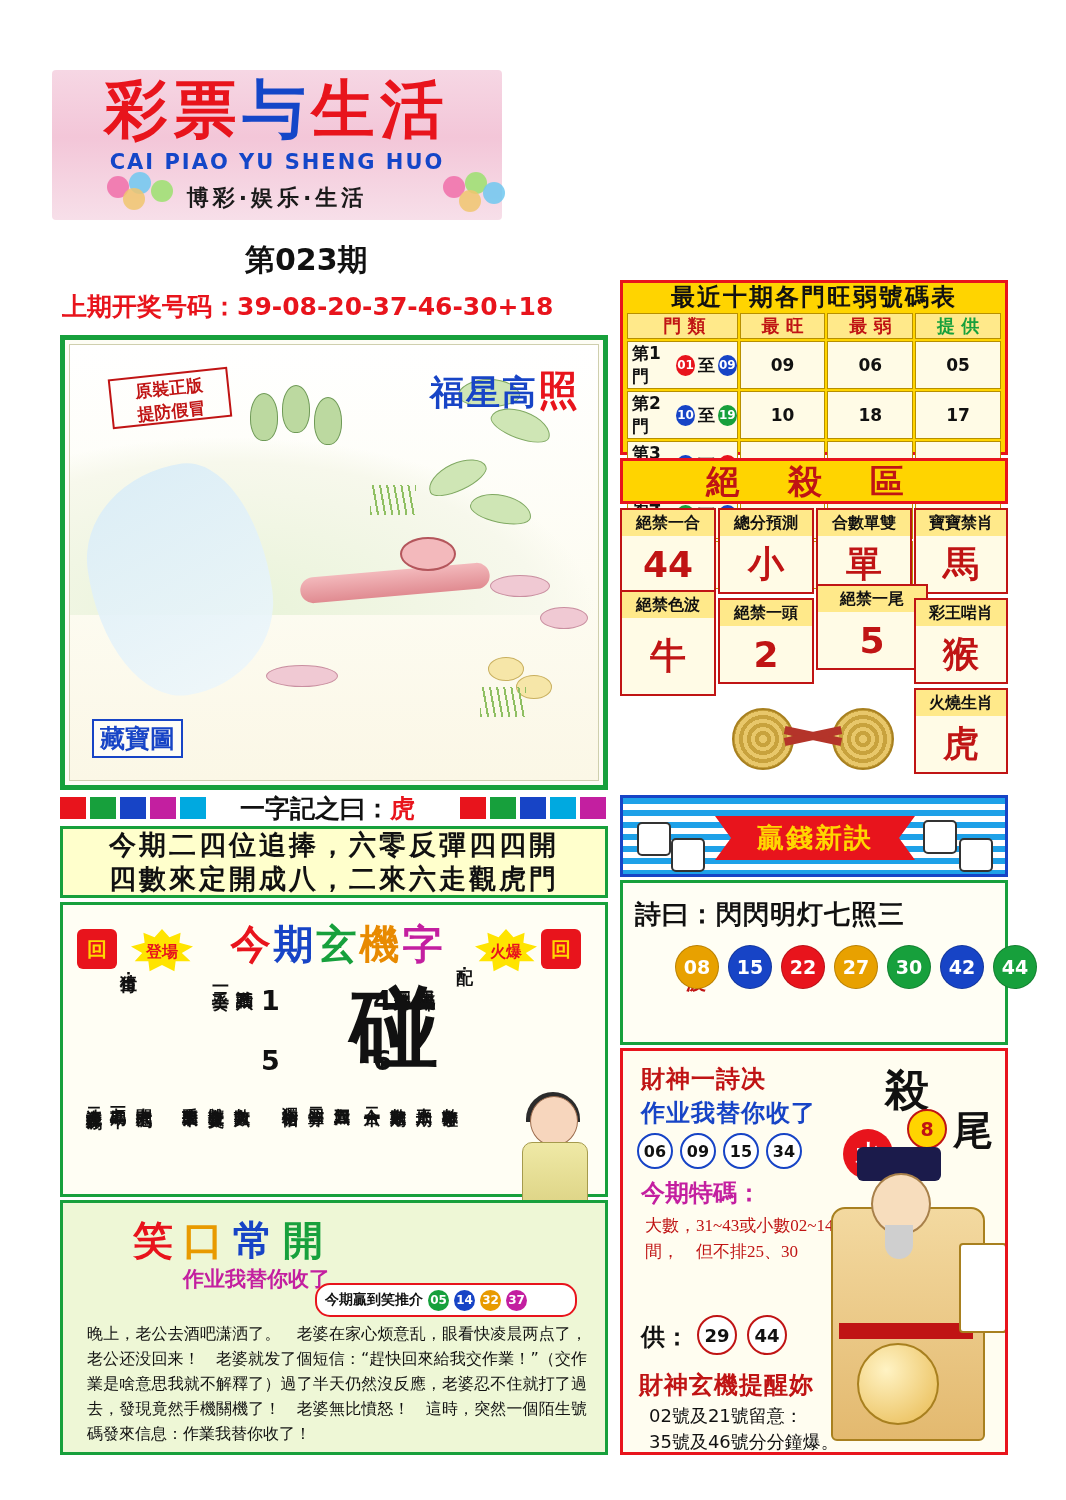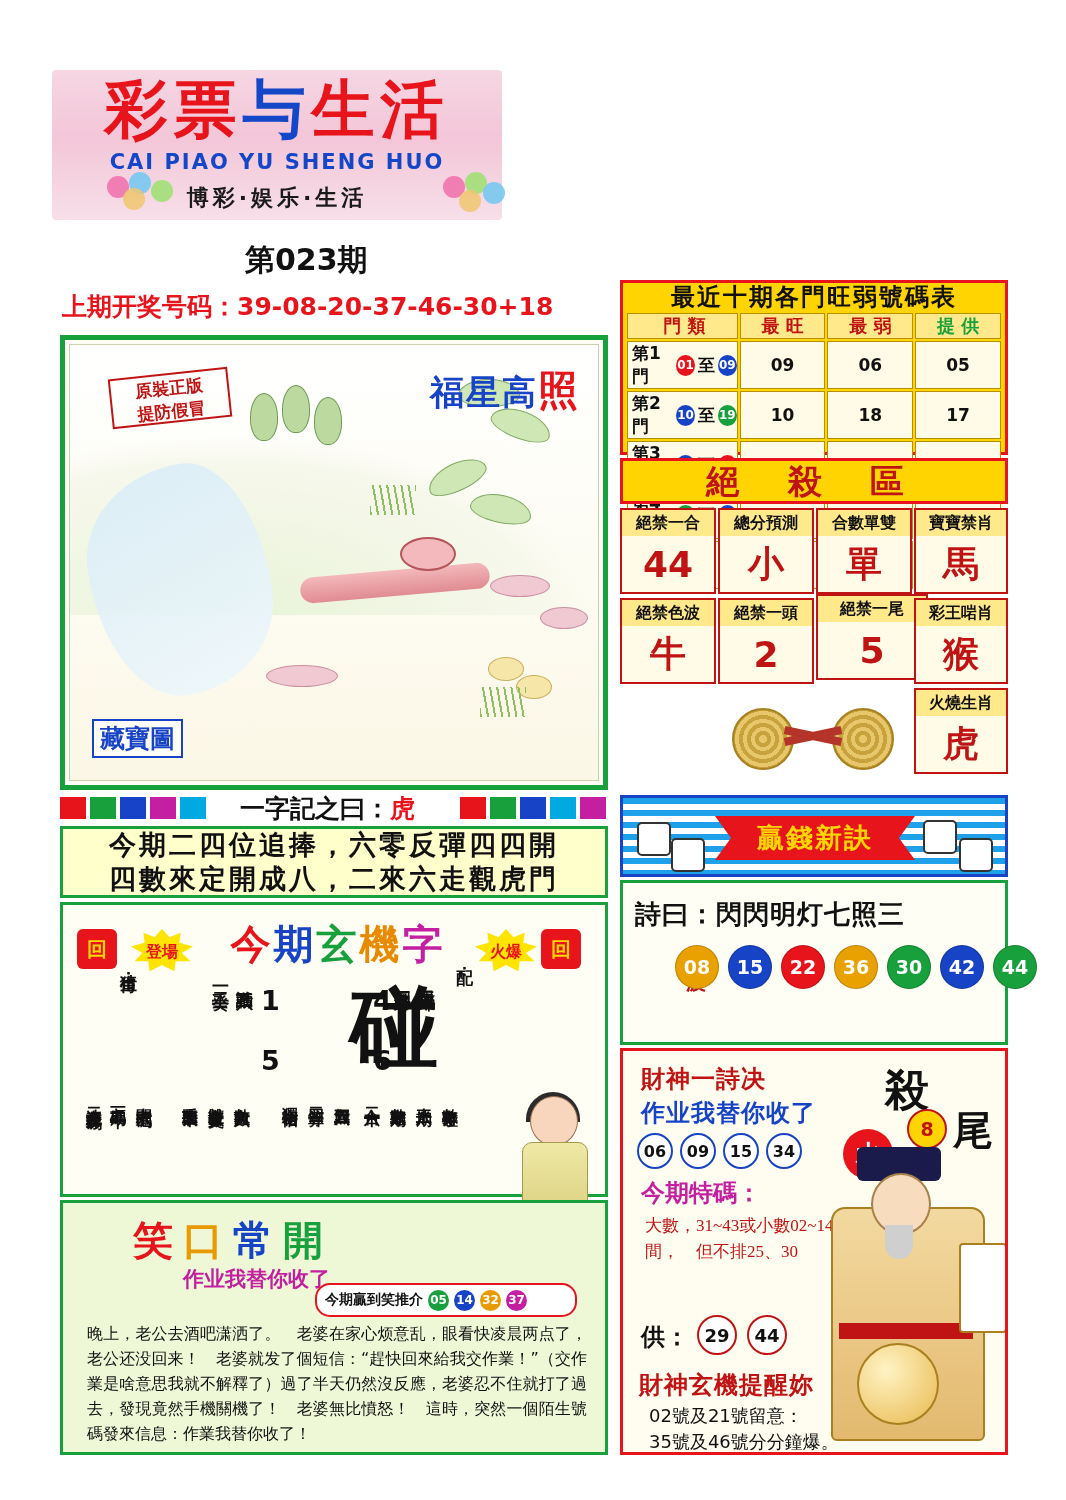--- a/index.html
+++ b/index.html
@@ -413,29 +413,29 @@
       </div>
       <div class="cell" style="left:196px;top:0px;width:96px;height:86px">
         <div class="ch">合數單雙</div>
         <div class="cv">單</div>
       </div>
       <div class="cell" style="left:294px;top:0px;width:94px;height:86px">
         <div class="ch">寶寶禁肖</div>
         <div class="cv">馬</div>
       </div>
 
-      <div class="cell" style="left:0px;top:90px;width:96px;height:86px">
+      <div class="cell" style="left:0px;top:82px;width:96px;height:106px">
         <div class="ch">絕禁色波</div>
         <div class="cv">牛</div>
       </div>
       <div class="cell" style="left:98px;top:90px;width:96px;height:86px">
         <div class="ch">絕禁一頭</div>
         <div class="cv">2</div>
       </div>
-      <div class="cell" style="left:196px;top:86px;width:112px;height:86px">
+      <div class="cell" style="left:196px;top:76px;width:112px;height:86px">
         <div class="ch">絕禁一尾</div>
         <div class="cv">5</div>
       </div>
       <div class="cell" style="left:294px;top:90px;width:94px;height:86px">
         <div class="ch">彩王啱肖</div>
         <div class="cv">猴</div>
       </div>
 
       <div class="cell" style="left:294px;top:180px;width:94px;height:86px">
         <div class="ch">火燒生肖</div>
@@ -460,21 +460,21 @@
     <div class="win-banner">贏錢新訣</div>
   </div>
 
   <div class="shiyue">
     <div class="sy-line">詩曰：閃閃明灯七照三</div>
     <div class="sy-left">捧波</div>
     <div class="balls">
       <span class="ball" style="background:#e8a100">08</span>
       <span class="ball" style="background:#1744c6">15</span>
       <span class="ball" style="background:#e8141c">22</span>
-      <span class="ball" style="background:#e8a100">36</span>
+      <span class="ball" style="background:#e8a100">27</span>
       <span class="ball" style="background:#17a03c">30</span>
       <span class="ball" style="background:#1744c6">42</span>
       <span class="ball" style="background:#17a03c">44</span>
     </div>
   </div>
 
   <div class="god">
     <div class="god-t1">財神一詩决</div>
     <div class="god-t2">作业我替你收了</div>
     <div class="god-nums">

